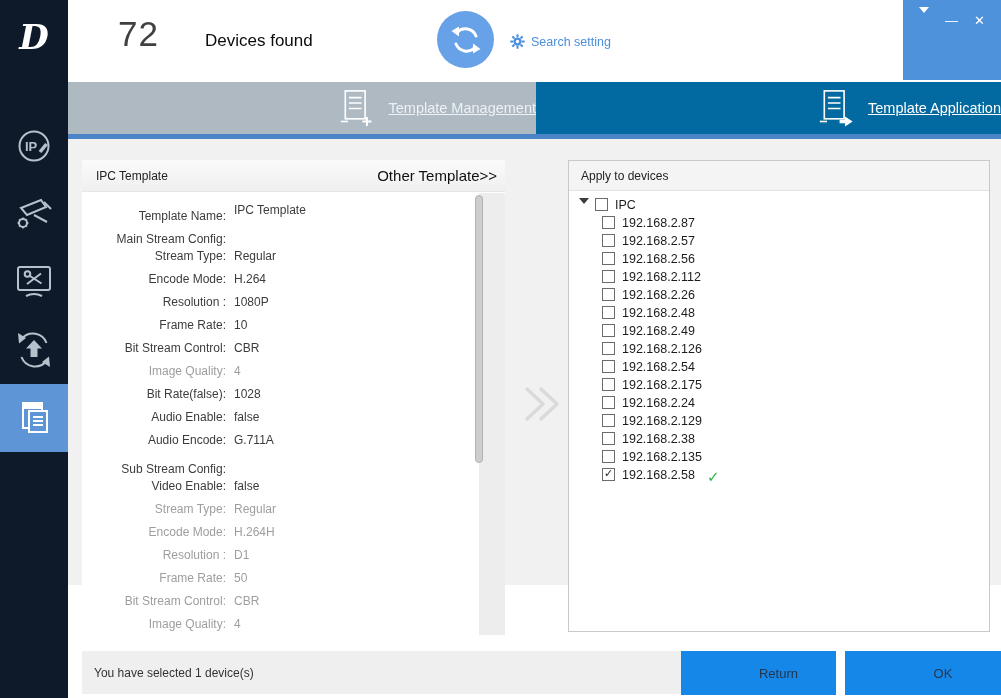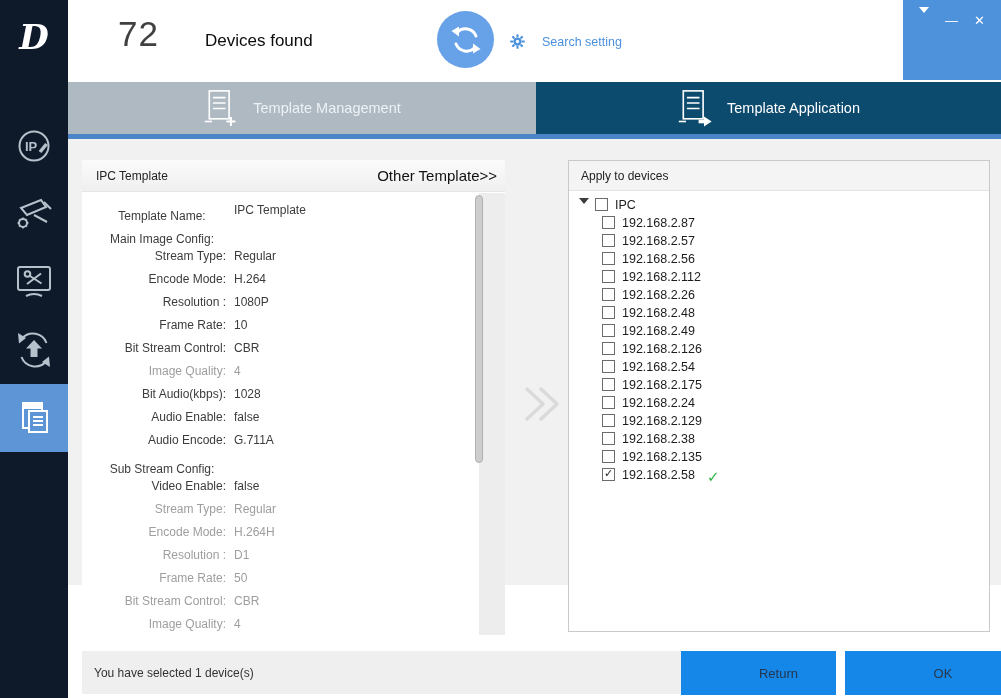--- a/index.html
+++ b/index.html
@@ -14,45 +14,45 @@
   .nav { position:absolute; left:0; top:112px; width:68px; }
   .nav-item { width:68px; height:68px; display:flex; align-items:center; justify-content:center; cursor:pointer; }
   .nav-item.active { background:#5d95d6; }
 
   
   .main { position:absolute; left:68px; top:0; width:933px; height:698px; background:#fff; }
   .header { position:absolute; left:0; top:0; width:933px; height:82px; background:#fff; }
   .count { position:absolute; left:50px; top:14px; font-size:35px; color:#404040; letter-spacing:1px; }
   .found { position:absolute; left:137px; top:31px; font-size:17px; color:#0c0c0c; }
   .refresh-btn { position:absolute; left:369px; top:11px; width:57px; height:57px; border-radius:50%; background:#67a1e8; display:flex; align-items:center; justify-content:center; cursor:pointer; }
-  .search-setting { position:absolute; left:442px; top:34px; display:flex; align-items:center; gap:17px; color:#4a90dc; font-size:12.5px; cursor:pointer; }
+  .search-setting { position:absolute; left:442px; top:34px; display:flex; align-items:center; gap:6px; color:#4a90dc; font-size:12.5px; cursor:pointer; }
   .win-block { position:absolute; right:0; top:0; width:98px; height:80px; background:#4e92dc; }
   .win-icons { display:flex; justify-content:space-evenly; align-items:center; padding-top:10px; height:30px; }
   .win-btn { color:#fff; font-size:13px; line-height:1; cursor:pointer; display:flex; flex-direction:column; align-items:center; }
   .tri-bar { width:11px; height:2px; background:#fff; margin-bottom:2px; }
   .tri { width:0; height:0; border-left:5.5px solid transparent; border-right:5.5px solid transparent; border-top:6px solid #fff; }
 
   
   .tabs { position:absolute; left:0; top:82px; width:933px; height:57px; display:flex; border-bottom:5px solid #4c85c7; }
-  .tab { height:52px; display:flex; align-items:center; justify-content:center; gap:14px; cursor:pointer; }
+  .tab { height:52px; display:flex; align-items:center; justify-content:flex-end; gap:14px; cursor:pointer;text-decoration:underline; }
   .tab-mgmt { width:468px; background:#aeb9c2; color:#eef2f5; }
-  .tab-app  { width:465px; background:#0c4a6e; color:#fff; }
+  .tab-app  { width:465px; background:#0369a1; color:#fff; }
   .tab-label { font-size:14.5px; }
 
   
   .content { position:absolute; left:0; top:139px; width:933px; height:446px; background:#f1f1f1; }
 
   .left-panel { position:absolute; left:14px; top:21px; width:423px; height:475px; background:#fff; }
   .panel-header { height:32px; background:linear-gradient(#fbfbfb,#efefef); border-bottom:1px solid #e6e6e6; display:flex; align-items:center; justify-content:space-between; padding:0 8px 0 14px; }
   .panel-title { font-size:12px; color:#222; }
   .other-template { font-size:15px; color:#111; cursor:pointer; }
   .trows { padding-top:6px; }
   .trow { display:flex; height:23px; align-items:center; padding-left:16px; font-size:12px; color:#3c3c3c; }
   .trow .lbl { width:128px; text-align:right; }
-  .trow.lead .lbl { text-align:center;margin-top:12px; }
+  .trow.lead .lbl { text-align:right;margin-top:12px; }
   .trow .val { margin-left:8px; }
   .trow.muted { color:#9e9e9e; }
   .scroll-track { position:absolute; right:0; top:33px; bottom:0; width:26px; background:#ededed; }
   .scroll-thumb { position:absolute; left:-4px; top:2px; width:8px; height:268px; background:#cdcdcd; border:1px solid #b2b2b2; border-radius:4px; cursor:pointer; }
 
   .gap-chevrons { position:absolute; left:443px; top:240px; width:60px; height:50px; display:flex; align-items:center; justify-content:center; }
 
   .right-panel { position:absolute; left:500px; top:21px; width:422px; height:472px; background:#fff; border:1px solid #c9c9c9; }
   .panel-header2 { height:30px; background:#f4f4f4; border-bottom:1px solid #e3e3e3; display:flex; align-items:center; padding-left:12px; }
   .tree { padding:7px 0 0 10px; }
@@ -231,21 +231,21 @@
           <span class="other-template">Other Template&gt;&gt;</span>
         </div>
         <div class="trows">
 
             <div class="trow lead">
               <span class="lbl">Template Name:</span>
               <span class="val">IPC Template</span>
             </div>
 
             <div class="trow lead">
-              <span class="lbl">Main Image Config:</span>
+              <span class="lbl">Main Stream Config:</span>
               <span class="val"></span>
             </div>
 
             <div class="trow">
               <span class="lbl">Stream Type:</span>
               <span class="val">Regular</span>
             </div>
 
             <div class="trow">
               <span class="lbl">Encode Mode:</span>
@@ -266,21 +266,21 @@
               <span class="lbl">Bit Stream Control:</span>
               <span class="val">CBR</span>
             </div>
 
             <div class="trow muted">
               <span class="lbl">Image Quality:</span>
               <span class="val">4</span>
             </div>
 
             <div class="trow">
-              <span class="lbl">Bit Audio(kbps):</span>
+              <span class="lbl">Bit Rate(false):</span>
               <span class="val">1028</span>
             </div>
 
             <div class="trow">
               <span class="lbl">Audio Enable:</span>
               <span class="val">false</span>
             </div>
 
             <div class="trow">
               <span class="lbl">Audio Encode:</span>

